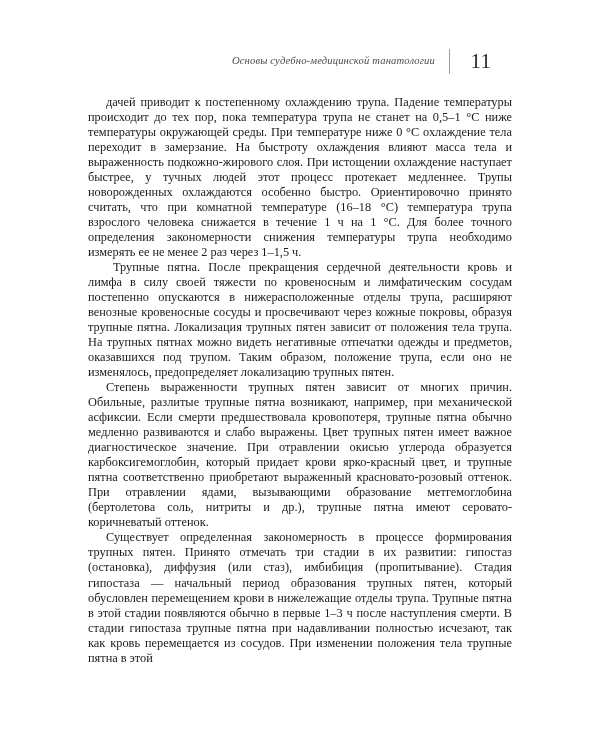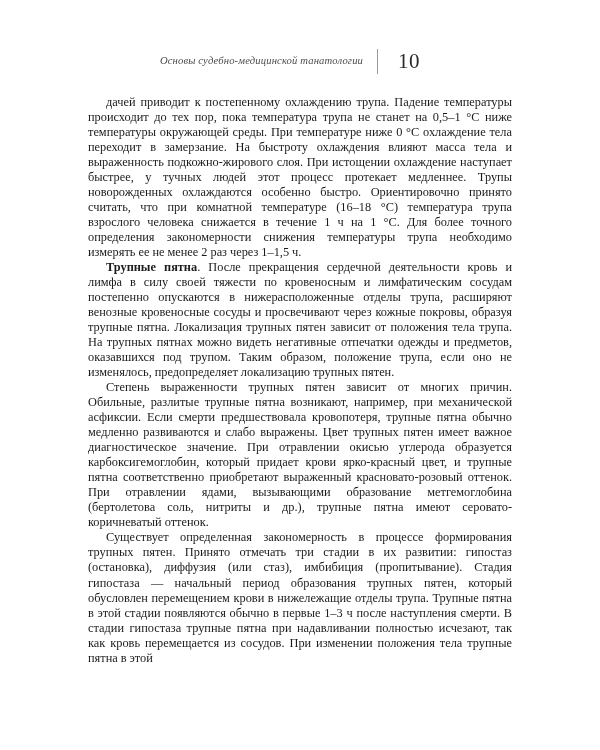--- a/index.html
+++ b/index.html
@@ -25,21 +25,21 @@
 
   
   .running-head {
     position: absolute;
     left: 88px;
     top: 48px;
     width: 424px;
     height: 26px;
     display: flex;
     align-items: center;
-    justify-content: center;
+    justify-content: flex-end;
   }
   .running-head-title {
     font-style: italic;
     font-size: 10.6px;
     letter-spacing: 0.15px;
     color: #4c4c4c;
     white-space: nowrap;
     padding-right: 14px;
     line-height: 1;
   }
@@ -70,32 +70,33 @@
     margin: 0;
     font-size: 12.35px;
     line-height: 15.02px;
     text-align: justify;
     text-justify: inter-word;
     text-indent: 18px;
     hyphens: manual;
     word-spacing: -0.1px;
   }
   .lead-term {
-    font-weight: bold;
+    font-weight: normal;
+    margin-left: 7px;
   }
 </style>
 </head>
 <body>
 
 <div class="page">
 
   <div class="running-head">
     <span class="running-head-title">Основы судебно-медицинской танатологии</span>
     <span class="running-head-rule"></span>
-    <span class="folio">10</span>
+    <span class="folio">11</span>
   </div>
 
   <div class="text-column">
 
     <p class="body-par">
       <span>дачей приводит к постепенному охлаждению трупа. Падение температуры происходит до тех пор, пока температура трупа не станет на 0,5–1 °С ниже температуры окружающей среды. При температуре ниже 0 °С охлаждение тела переходит в замерзание. На быстроту охлаждения влияют масса тела и выраженность подкожно-жирового слоя. При истощении охлаждение наступает быстрее, у тучных людей этот процесс протекает медленнее. Трупы новорожденных охлаждаются особенно быстро. Ориентировочно принято считать, что при комнатной температуре (16–18 °С) температура трупа взрослого человека снижается в течение 1 ч на 1 °С. Для более точного определения закономерности снижения температуры трупа необходимо измерять ее не менее 2 раз через 1–1,5 ч.</span>
     </p>
 
     <p class="body-par">
       <span class="lead-term">Трупные пятна</span><span>. После прекращения сердечной деятельности кровь и лимфа в силу своей тяжести по кровеносным и лимфатическим сосудам постепенно опускаются в нижерасположенные отделы трупа, расширяют венозные кровеносные сосуды и просвечивают через кожные покровы, образуя трупные пятна. Локализация трупных пятен зависит от положения тела трупа. На трупных пятнах можно видеть негативные отпечатки одежды и предметов, оказавшихся под трупом. Таким образом, положение трупа, если оно не изменялось, предопределяет локализацию трупных пятен.</span>

